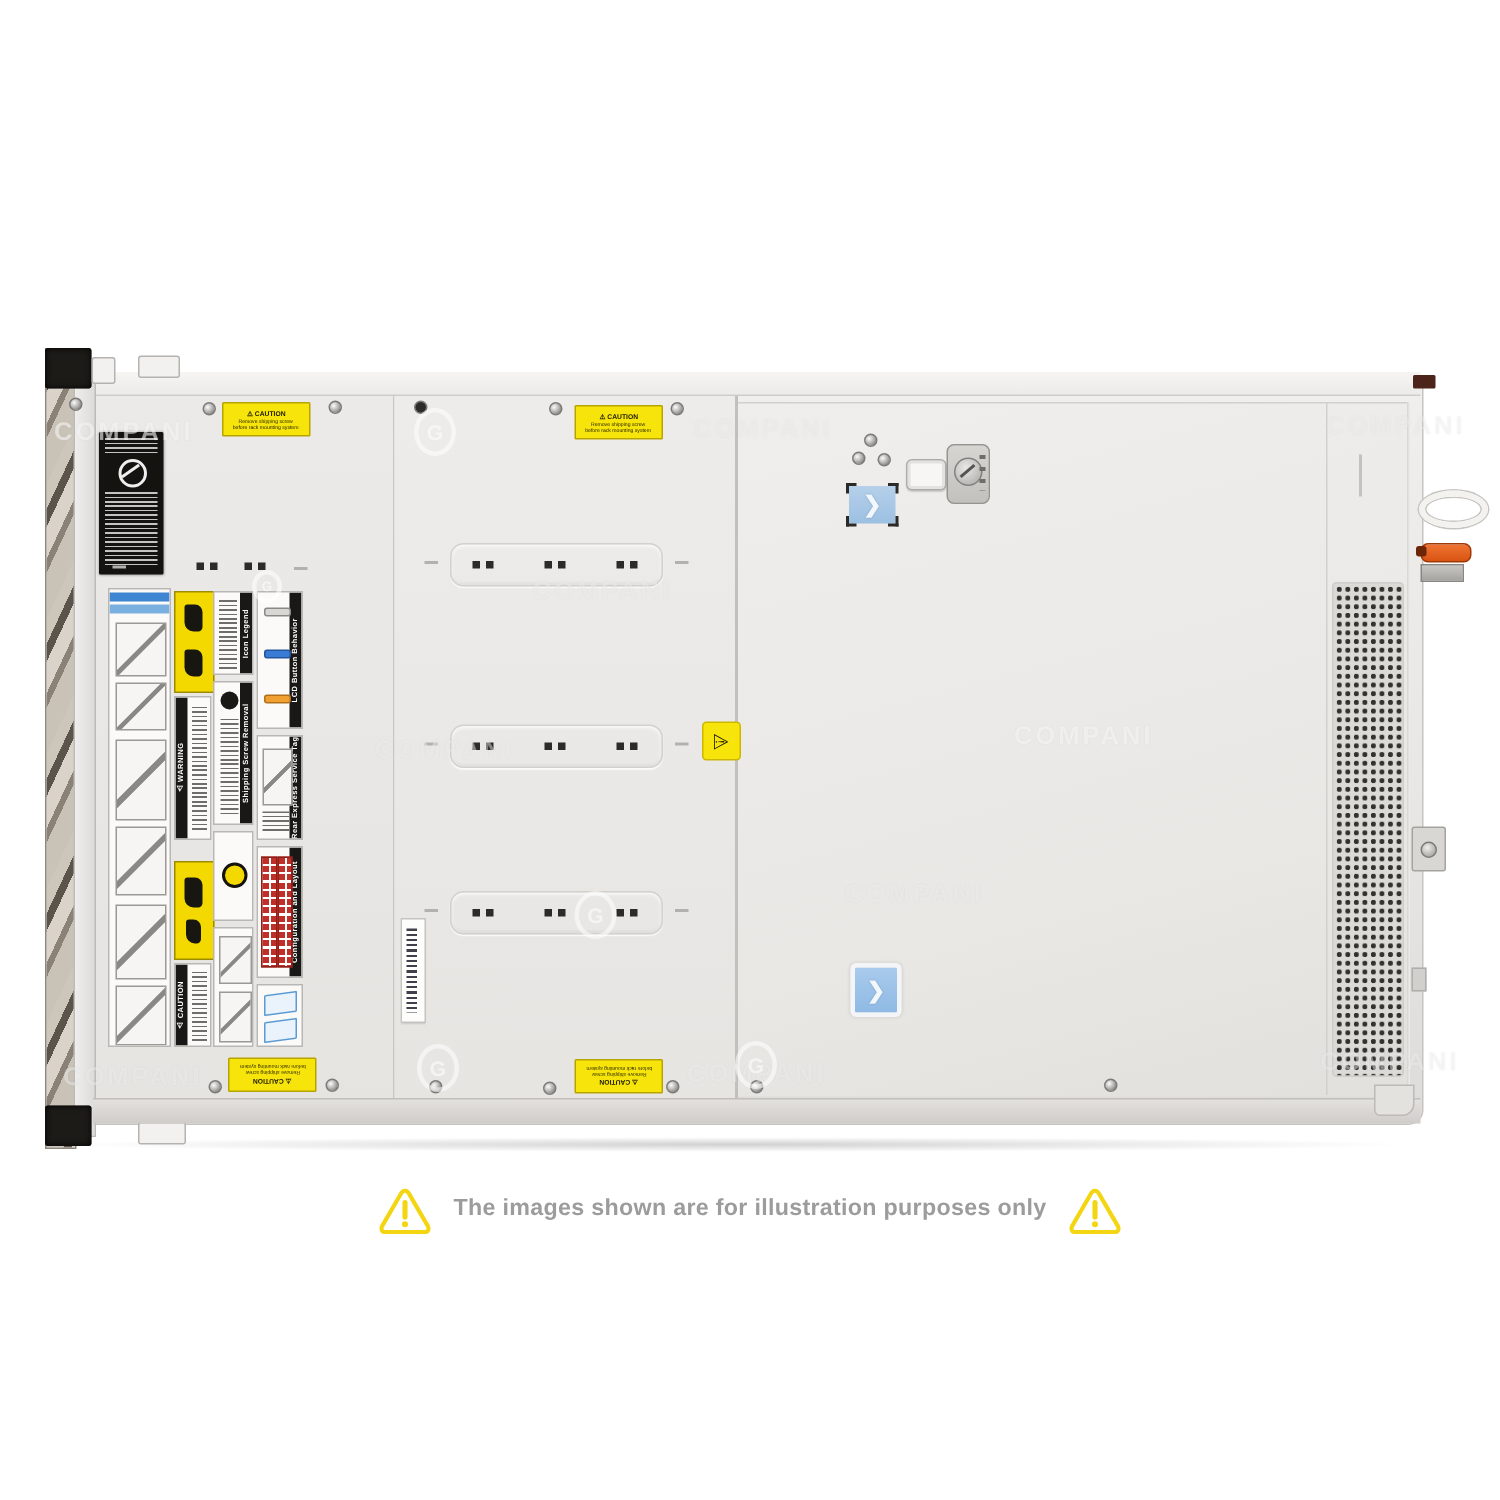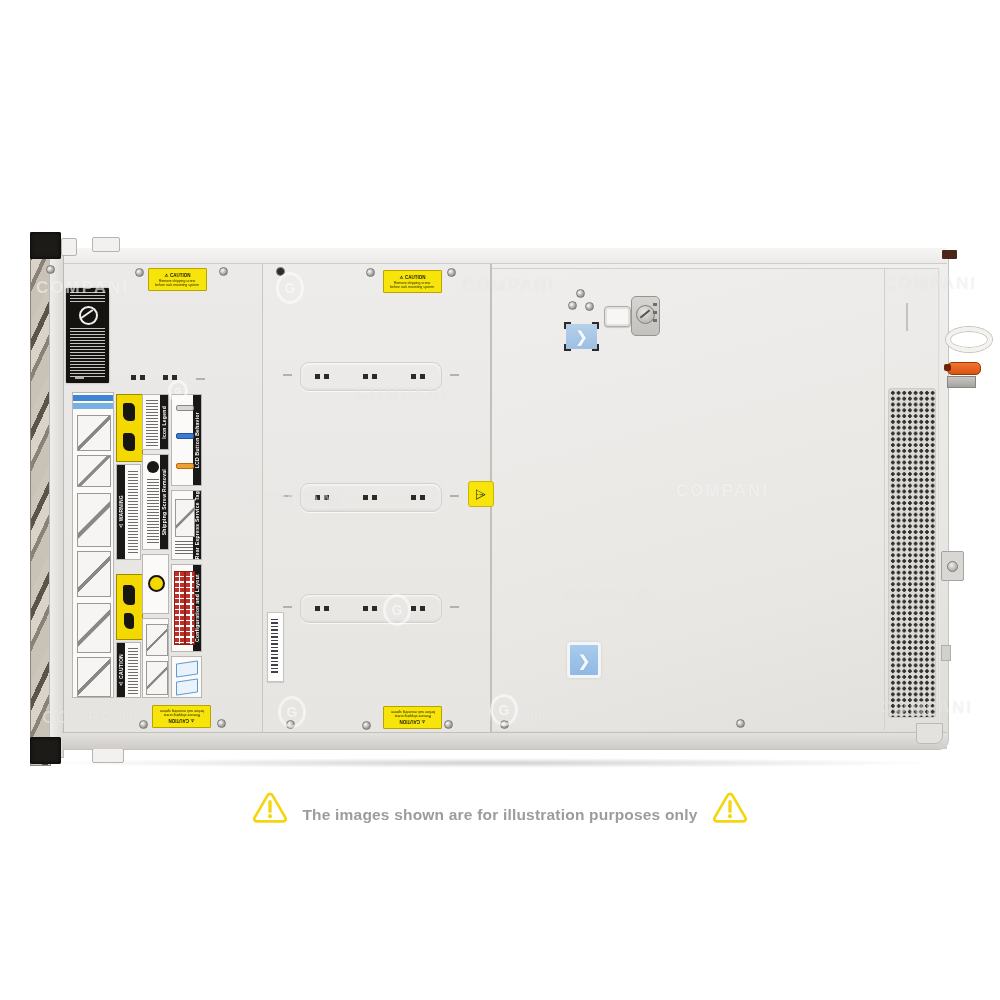--- a/index.html
+++ b/index.html
@@ -117,21 +117,21 @@
   .cornertab{left:916px;top:723px;width:25px;height:19px;background:#e4e2df;border:1px solid #bcbab7;border-radius:0 0 8px 4px;}
   .vmark{left:906px;top:303px;width:2px;height:28px;background:#c4c2bf;}
 
   
   .wm{color:rgba(255,255,255,.55);font-size:17px;font-weight:bold;letter-spacing:2px;text-shadow:0 0 1px rgba(150,150,150,.18);}
   .wm.faint{color:rgba(255,255,255,.38);}
   .wmlogo{border:3px solid rgba(255,255,255,.55);border-radius:50%;display:flex;align-items:center;justify-content:center;
           color:rgba(255,255,255,.55);font-weight:bold;}
 
   
-  .disclaimer{left:0;top:788px;width:1000px;display:flex;align-items:flex-end;justify-content:center;gap:14px;}
+  .disclaimer{left:0;top:788px;width:1000px;display:flex;align-items:center;justify-content:center;gap:14px;}
   .dtext{text-align:center;color:#9c9c9c;font-size:15.5px;font-weight:bold;line-height:17.5px;letter-spacing:.2px;}
 </style>
 </head>
 <body>
 
 <div class="canvas">
 
   <div class="abs shadow"></div>
 
   <div class="abs chassis"></div>

